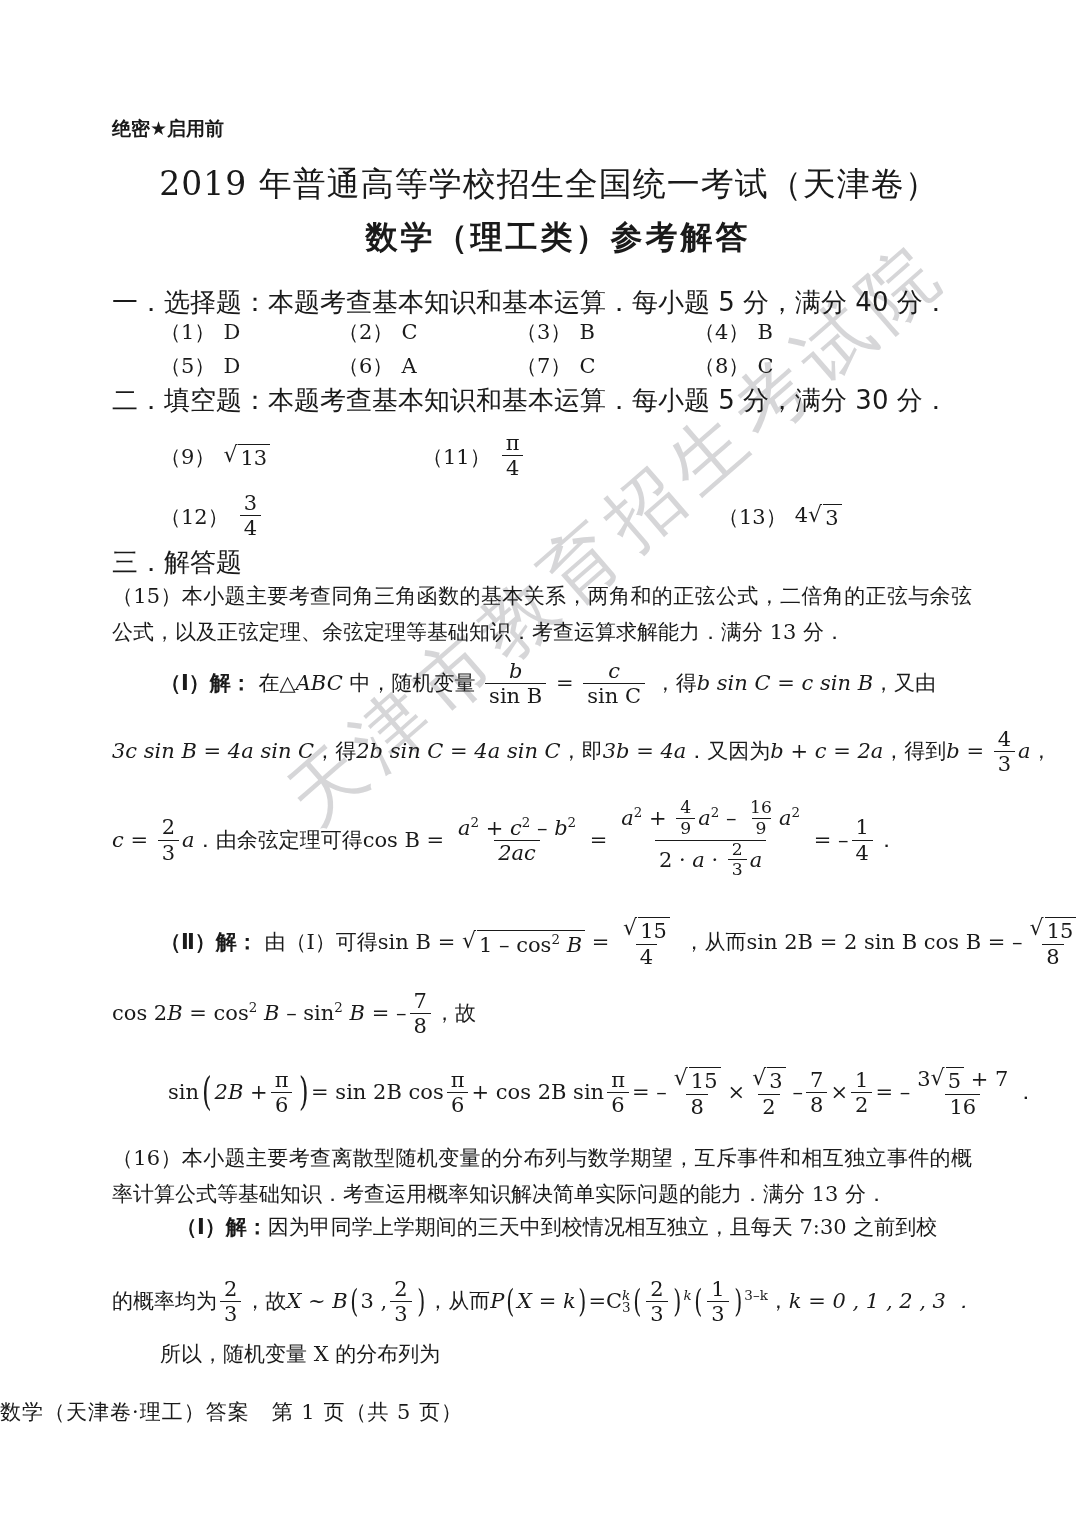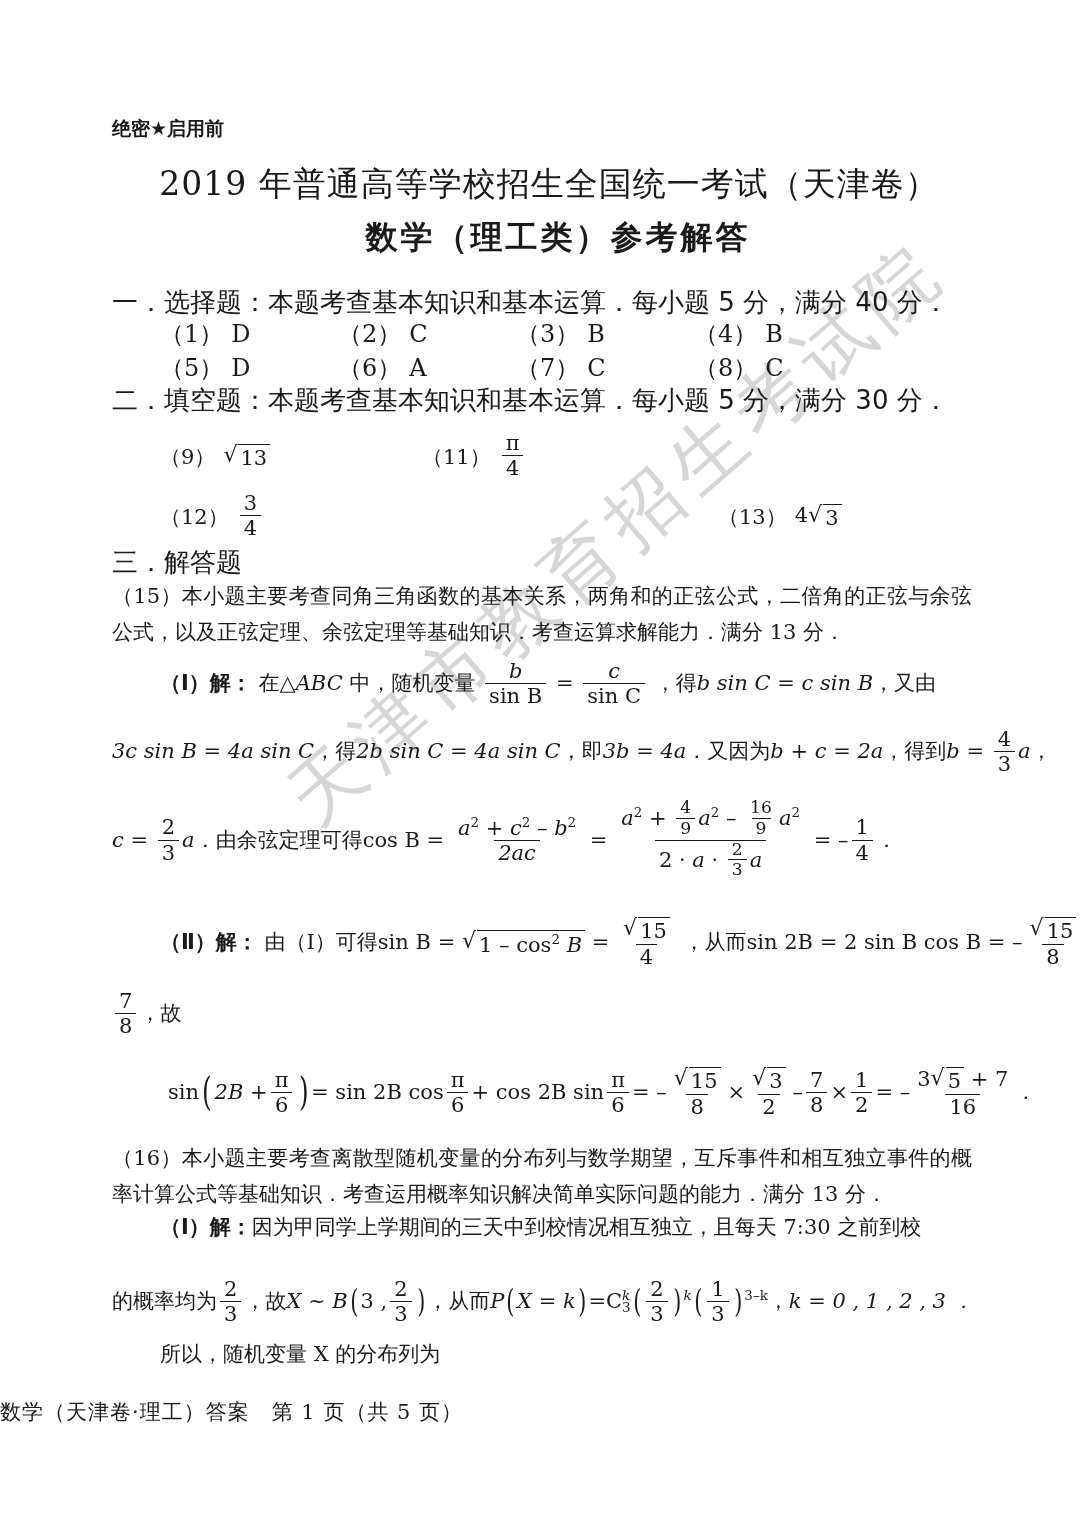--- a/index.html
+++ b/index.html
@@ -87,21 +87,21 @@
   }
   #sec1 { top: 285px; }
   #sec2 { top: 383px; }
   #sec3 { top: 545px; }
 
   
   .choice-row {
     position: absolute;
     left: 160px;
     width: 780px;
-    font-size: 24px;
+    font-size: 21px;
     display: flex;
   }
   .choice-row .cell { width: 178px; }
   #crow1 { top: 318px; }
   #crow2 { top: 352px; }
 
   
   .blank-row {
     position: absolute;
     left: 160px;
@@ -335,21 +335,21 @@
       <span>，从而</span><span class="mfn">sin 2B = 2 sin B cos B = –</span><span class="frac">
           <span class="num"><span class="sqrt">
               <span class="rad">√</span>
               <span class="rand">15</span>
             </span></span>
           <span class="den">8</span>
         </span>
     </div>
 
     <div class="mathline" style="left:112px; top:990px;">
-      <span class="frac">
+      <span class="mfn">cos 2<span class="mi">B</span> = cos<sup class="exn">2</sup> <span class="mi">B</span> – sin<sup class="exn">2</sup> <span class="mi">B</span> = –</span><span class="frac">
           <span class="num">7</span>
           <span class="den">8</span>
         </span><span>，故</span>
     </div>
 
     <div class="mathline" style="left:168px; top:1068px;">
       <span class="mfn">sin</span><span class="paren-big">(</span><span class="mi">2B +</span><span class="frac">
           <span class="num">π</span>
           <span class="den">6</span>
         </span><span class="paren-big">)</span><span class="mfn">= sin 2B cos</span><span class="frac">
@@ -380,21 +380,21 @@
           <span class="num">3<span class="sqrt">
               <span class="rad">√</span>
               <span class="rand">5</span>
             </span> + 7</span>
           <span class="den">16</span>
         </span><span class="mo">．</span>
     </div>
 
     <div class="para" style="top:1140px;">（16）本小题主要考查离散型随机变量的分布列与数学期望，互斥事件和相互独立事件的概率计算公式等基础知识．考查运用概率知识解决简单实际问题的能力．满分 13 分．</div>
 
-    <div class="mathline" style="left:160px; top:1213px;">
+    <div class="mathline" style="left:176px; top:1213px;">
       <span class="bold-cn">（Ⅰ）解：</span><span>因为甲同学上学期间的三天中到校情况相互独立，且每天 7:30 之前到校</span>
     </div>
 
     <div class="mathline" style="left:112px; top:1278px;">
       <span>的概率均为</span><span class="frac">
           <span class="num">2</span>
           <span class="den">3</span>
         </span><span>，故</span><span class="mi">X</span><span class="mo"> ~ </span><span class="mi">B</span><span class="paren-md">(</span><span>3 ,</span><span class="frac">
           <span class="num">2</span>
           <span class="den">3</span>

